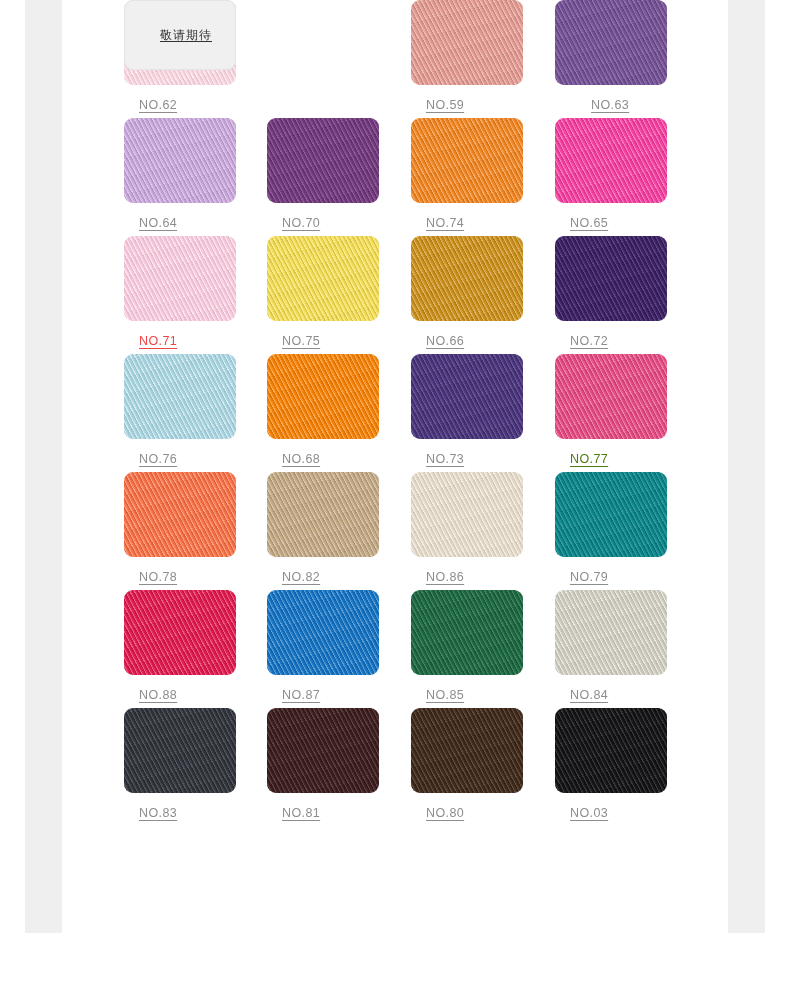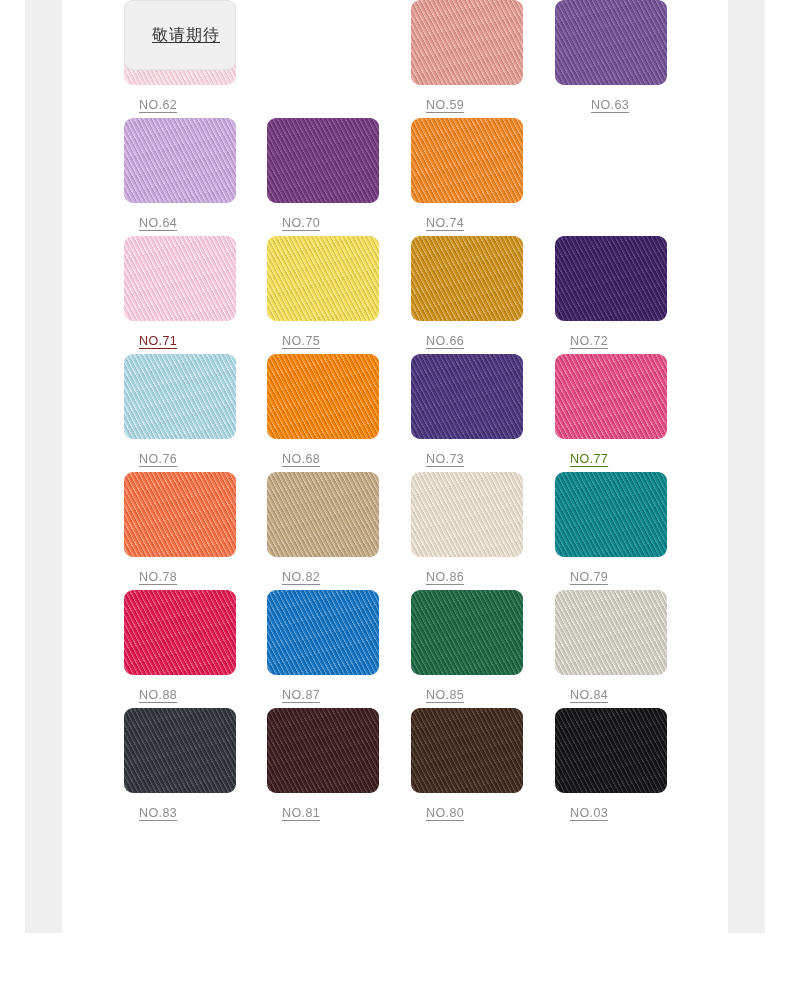--- a/index.html
+++ b/index.html
@@ -149,21 +149,21 @@
     border-radius: 9px;
     background: #f0f0f0;
     border: 1px solid #e4e4e4;
     box-sizing: border-box;
     display: flex;
     align-items: center;
     justify-content: center;
   }
   #coming-soon-text {
     font-family: Liberation Sans, sans-serif;
-    font-size: 16px;
+    font-size: 12px;
     color: #333333;
     letter-spacing: 1px;
     text-decoration: underline;
     text-underline-offset: 2px;
     margin-left: 12px;
   }
 </style>
 </head>
 <body>
 
@@ -177,23 +177,24 @@
     <div id="swatch-grid">
         <div class="swatch-row">
           <div class="swatch-cell c0"><div class="chip pale" style="background-color: rgb(249, 212, 222);"></div><span class="chip-label" style="color: rgb(141, 141, 141);">NO.62</span></div>
           <div class="swatch-cell c2"><div class="chip" style="background-color: rgb(231, 157, 147);"></div><span class="chip-label" style="color: rgb(141, 141, 141);">NO.59</span></div>
           <div class="swatch-cell c3"><div class="chip dark" style="background-color: rgb(121, 84, 155);"></div><span class="chip-label" style="color: rgb(141, 141, 141); margin-left: 36px;">NO.63</span></div>
         </div>
         <div class="swatch-row">
           <div class="swatch-cell c0"><div class="chip" style="background-color: rgb(206, 170, 224);"></div><span class="chip-label" style="color: rgb(141, 141, 141);">NO.64</span></div>
           <div class="swatch-cell c1"><div class="chip dark" style="background-color: rgb(118, 59, 130);"></div><span class="chip-label" style="color: rgb(141, 141, 141);">NO.70</span></div>
           <div class="swatch-cell c2"><div class="chip" style="background-color: rgb(245, 135, 33);"></div><span class="chip-label" style="color: rgb(141, 141, 141);">NO.74</span></div>
-        </div>
-        <div class="swatch-row">
-          <div class="swatch-cell c0"><div class="chip pale" style="background-color: rgb(248, 200, 220);"></div><span class="chip-label" style="color: #7f1d1d;">NO.71</span></div>
+          <div class="swatch-cell c3"><div class="chip" style="background-color: rgb(249, 63, 162);"></div><span class="chip-label" style="color: rgb(141, 141, 141);">NO.65</span></div>
+        </div>
+        <div class="swatch-row">
+          <div class="swatch-cell c0"><div class="chip pale" style="background-color: rgb(248, 200, 220);"></div><span class="chip-label" style="color: #ef4444;">NO.71</span></div>
           <div class="swatch-cell c1"><div class="chip" style="background-color: rgb(248, 225, 87);"></div><span class="chip-label" style="color: rgb(141, 141, 141);">NO.75</span></div>
           <div class="swatch-cell c2"><div class="chip" style="background-color: rgb(207, 145, 26);"></div><span class="chip-label" style="color: rgb(141, 141, 141);">NO.66</span></div>
           <div class="swatch-cell c3"><div class="chip dark" style="background-color: rgb(61, 32, 103);"></div><span class="chip-label" style="color: rgb(141, 141, 141);">NO.72</span></div>
         </div>
         <div class="swatch-row">
           <div class="swatch-cell c0"><div class="chip pale" style="background-color: rgb(165, 211, 224);"></div><span class="chip-label" style="color: rgb(141, 141, 141);">NO.76</span></div>
           <div class="swatch-cell c1"><div class="chip" style="background-color: rgb(250, 131, 5);"></div><span class="chip-label" style="color: rgb(141, 141, 141);">NO.68</span></div>
           <div class="swatch-cell c2"><div class="chip dark" style="background-color: rgb(75, 54, 128);"></div><span class="chip-label" style="color: rgb(141, 141, 141);">NO.73</span></div>
           <div class="swatch-cell c3"><div class="chip" style="background-color: rgb(232, 74, 132);"></div><span class="chip-label" style="color: #4d7c0f;">NO.77</span></div>
         </div>

